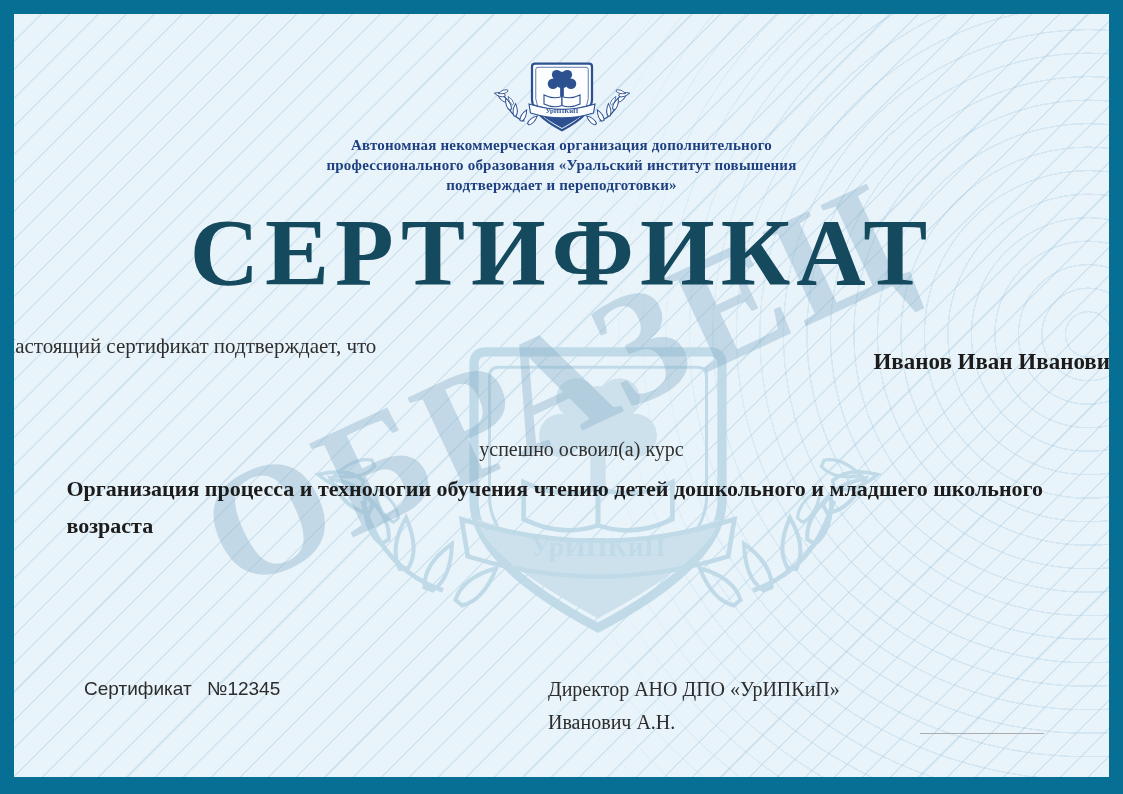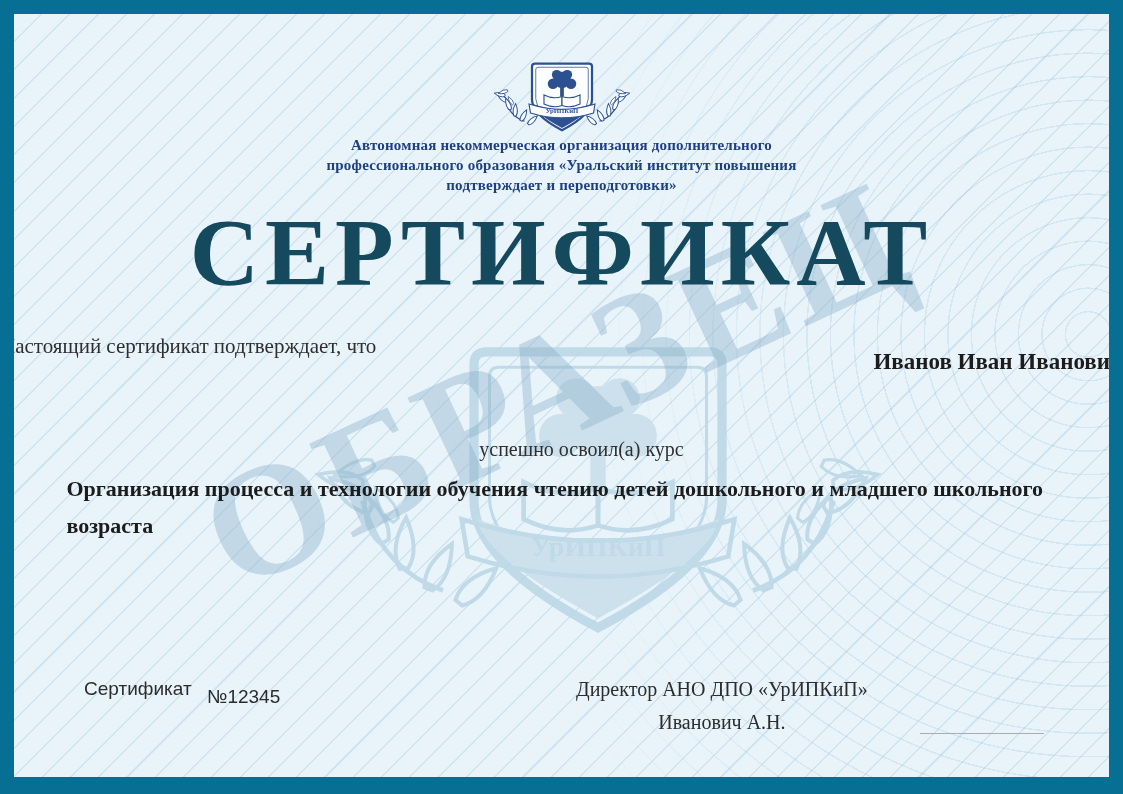--- a/index.html
+++ b/index.html
@@ -73,24 +73,24 @@
     position:absolute; top:470px; left:0; right:0; z-index:3;
     margin:0 auto; max-width:990px;
     text-align:left; font:700 22px/37px "Liberation Serif", serif; color:#1c1c1c;
   }
   .foot-left{
     position:absolute; left:84px; top:679px; z-index:3;
     font:400 19px/1 "Liberation Sans", sans-serif; color:#2c2c2c;
   }
   .foot-left .row{display:flex; margin-bottom:14px;}
   .foot-left .lbl{width:123px;}
-  .foot-left .val{font-family:"Liberation Sans", sans-serif;margin-top:8px;}
+  .foot-left .val{font-family:"Liberation Sans", sans-serif;}
   .foot-right{
-    position:absolute; left:576px; top:679px; z-index:3;
-    font:400 20px/1 "Liberation Serif", serif; color:#2c2c2c;text-align:center;
+    position:absolute; left:548px; top:679px; z-index:3;
+    font:400 20px/1 "Liberation Serif", serif; color:#2c2c2c;
   }
   .foot-right .row{margin-bottom:13px;}
   .sig-line{
     position:absolute; left:920px; top:733px; width:124px; height:0; z-index:3;
     border-top:1.5px solid #aaacad;
   }
   svg text{font-family:"Liberation Serif", serif;}
 </style>
 </head>
 <body>

